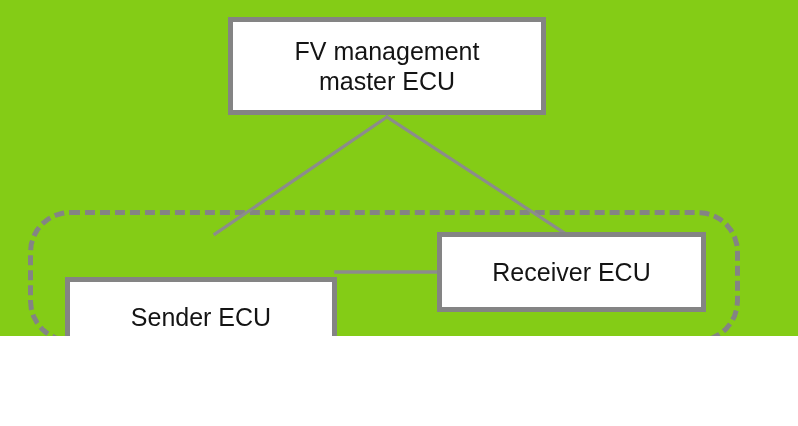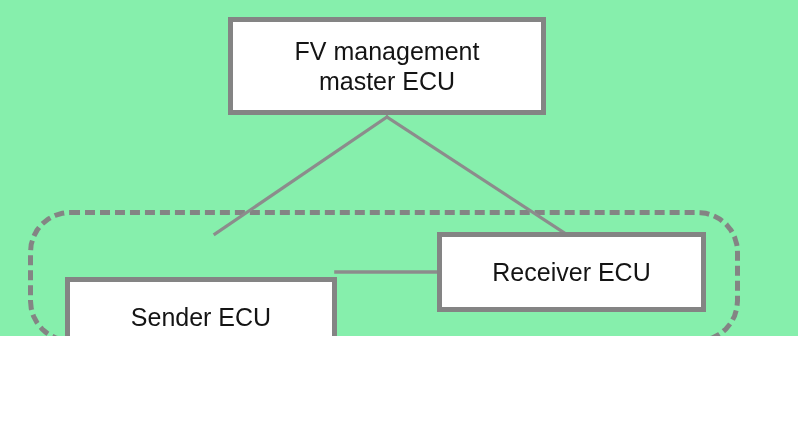--- a/index.html
+++ b/index.html
@@ -7,21 +7,21 @@
     padding: 0;
     background: #ffffff;
   }
   body {
     font-family: "Liberation Sans", sans-serif;
   }
   #canvas {
     position: relative;
     width: 798px;
     height: 336px;
-    background: #86efac;
+    background: #84cc16;
     overflow: hidden;
   }
   
   .node-box {
     position: absolute;
     box-sizing: border-box;
     background: #ffffff;
     border: 5px solid #848484;
     display: flex;
     align-items: center;

